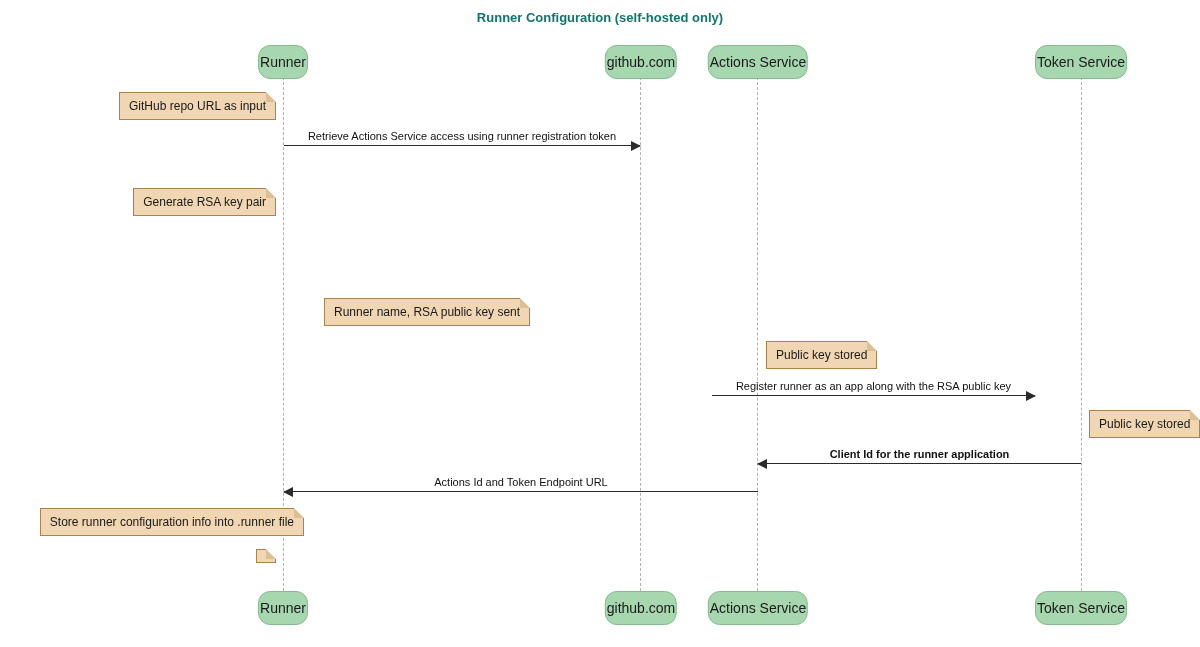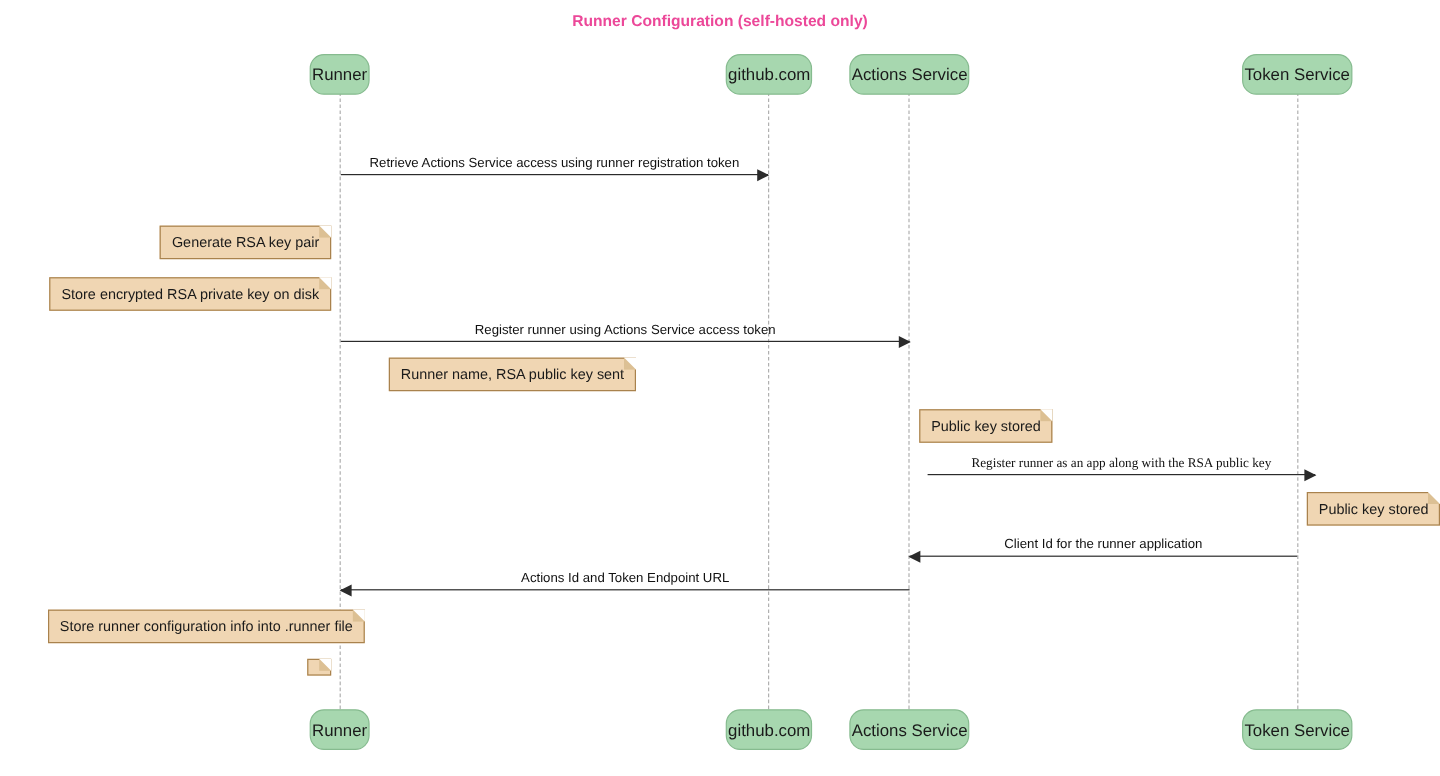--- a/index.html
+++ b/index.html
@@ -2,21 +2,21 @@
 <html style="--participant-fill: #a7d7af; --participant-border: #86bb8f; --note-fill: #f0d6b3; --note-border: #a9824d; --lifeline: #b0b0b0; --arrow: #2b2b2b;"><head>
 <meta charset="utf-8">
 <style>
   html,body { margin:0; padding:0; background:#fff; }
   .canvas {
     position:relative; width:1200px; height:647px; background:#fff;
     font-family:"Liberation Sans", sans-serif; color:#1a1a1a; overflow:hidden;
   }
   .title {
     position:absolute; top:10px; left:0; width:100%;
-    text-align:center; font-size:13px; font-weight:bold; color:#ec4899;
+    text-align:center; font-size:13px; font-weight:bold; color:#0f766e;
   }
   .lifeline {
     position:absolute; top:77px; height:514px; width:0;
     border-left:1px dashed var(--lifeline, #b0b0b0);
   }
   .participant {
     position:absolute; height:32px; line-height:32px; padding:0 1px;
     background:var(--participant-fill, #a7d7af);
     border:1px solid var(--participant-border, #86bb8f);
     border-radius:12px; font-size:14px; white-space:nowrap;
@@ -59,50 +59,44 @@
   <div class="lifeline" style="left:640px;"></div>
   <div class="lifeline" style="left:757px;"></div>
   <div class="lifeline" style="left:1081px;"></div>
 
   <div class="message" style="left:284px; top:130px; width:356px;">
     <div class="msg-label">Retrieve Actions Service access using runner registration token</div>
     <div class="msg-line arrow-right">
         <span class="head"></span>
       </div>
   </div>
-  <div class="message" style="left:284px; top:269px; width:474px;">
-    <div class="msg-label">Register runner using Actions Service access token</div>
-    <div class="msg-line arrow-right">
-        <span class="head"></span>
-      </div>
-  </div>
-  <div class="message" style="left:773px; top:380px; width:323px;font-family:Liberation Serif, serif;">
+  <div class="message" style="left:712px; top:380px; width:323px;">
     <div class="msg-label">Register runner as an app along with the RSA public key</div>
     <div class="msg-line arrow-right">
         <span class="head"></span>
       </div>
   </div>
-  <div class="message" style="left:758px; top:448px; width:323px;">
+  <div class="message" style="left:758px; top:448px; width:323px;font-weight:bold;">
     <div class="msg-label">Client Id for the runner application</div>
     <div class="msg-line arrow-left">
         <span class="head"></span>
       </div>
   </div>
   <div class="message" style="left:284px; top:476px; width:474px;">
     <div class="msg-label">Actions Id and Token Endpoint URL</div>
     <div class="msg-line arrow-left">
         <span class="head"></span>
       </div>
   </div>
 
+  <div class="note" style="right:924px; top:92px;">
+    <span>GitHub repo URL as input</span><i class="fold"></i>
+  </div>
   <div class="note" style="right:924px; top:188px;">
     <span>Generate RSA key pair</span><i class="fold"></i>
-  </div>
-  <div class="note" style="right:924px; top:231px;">
-    <span>Store encrypted RSA private key on disk</span><i class="fold"></i>
   </div>
   <div class="note" style="left:292px; top:298px;margin-left:32px;">
     <span>Runner name, RSA public key sent</span><i class="fold"></i>
   </div>
   <div class="note" style="left:766px; top:341px;">
     <span>Public key stored</span><i class="fold"></i>
   </div>
   <div class="note" style="left:1089px; top:410px;">
     <span>Public key stored</span><i class="fold"></i>
   </div>

